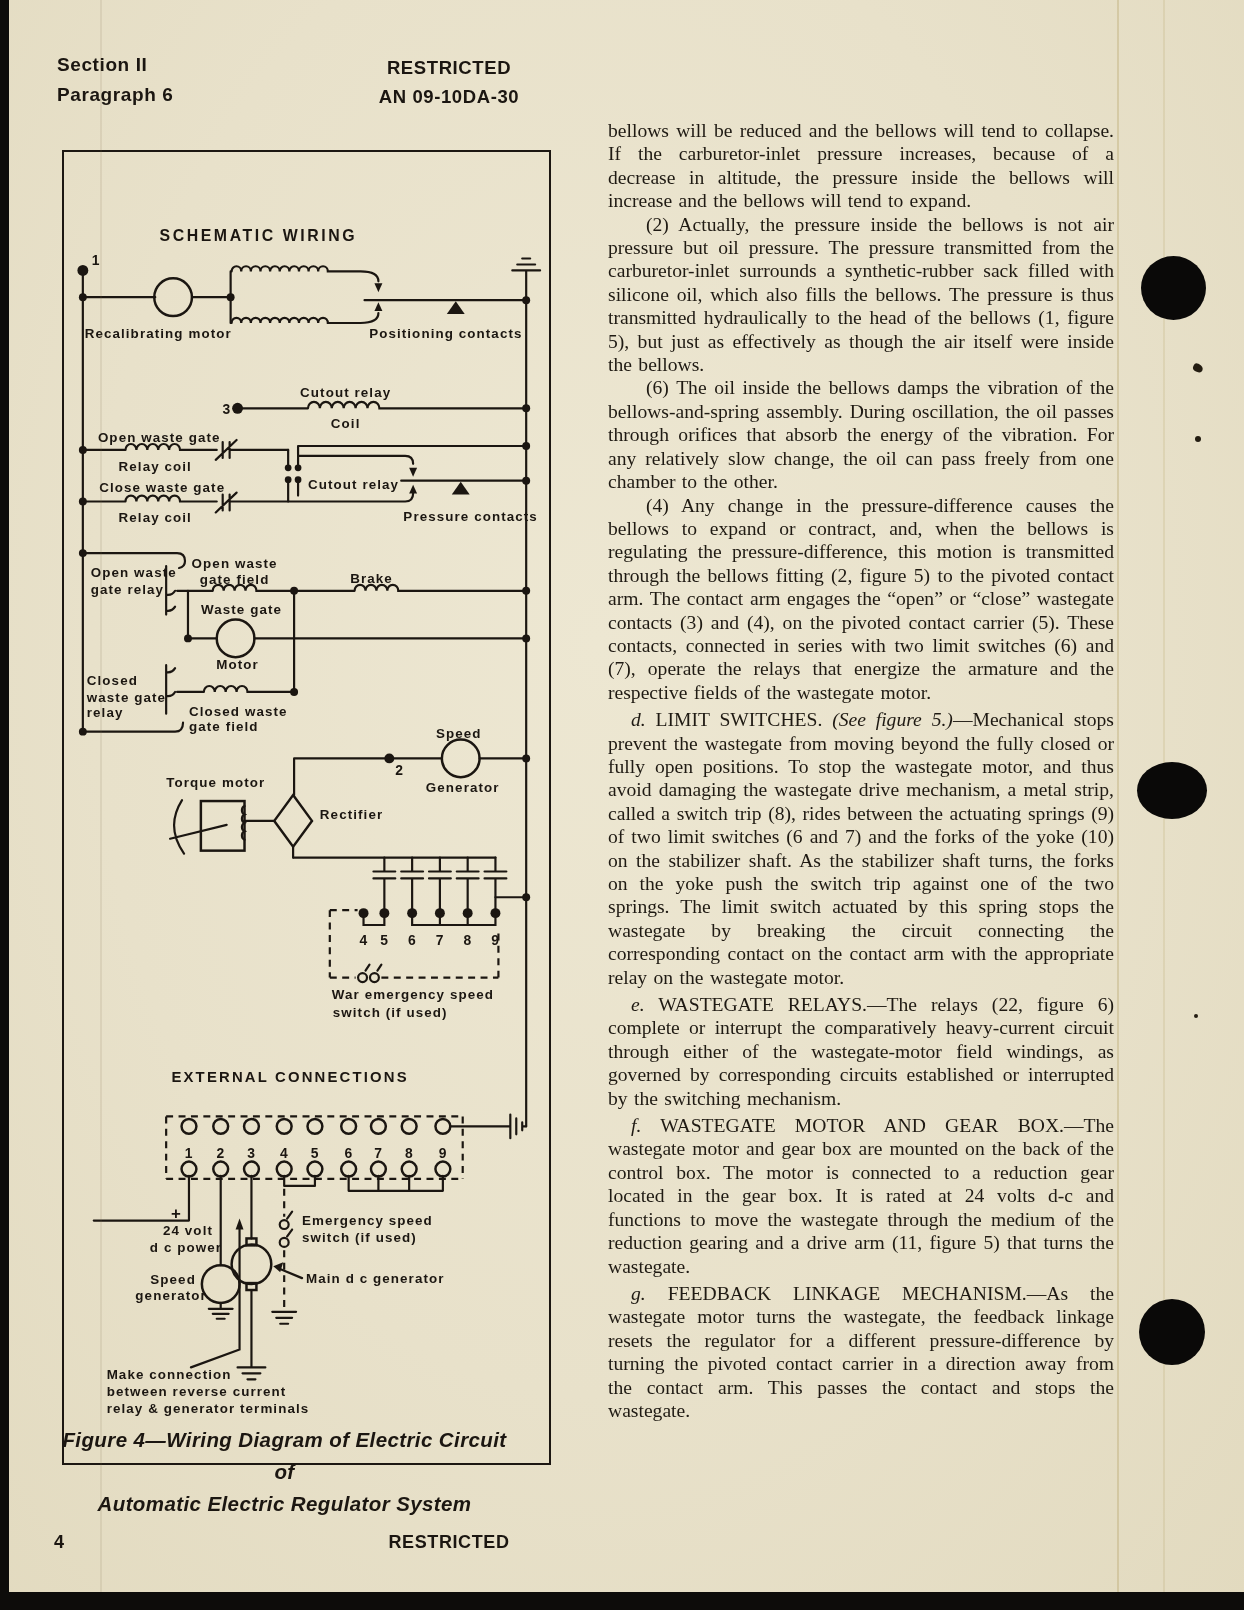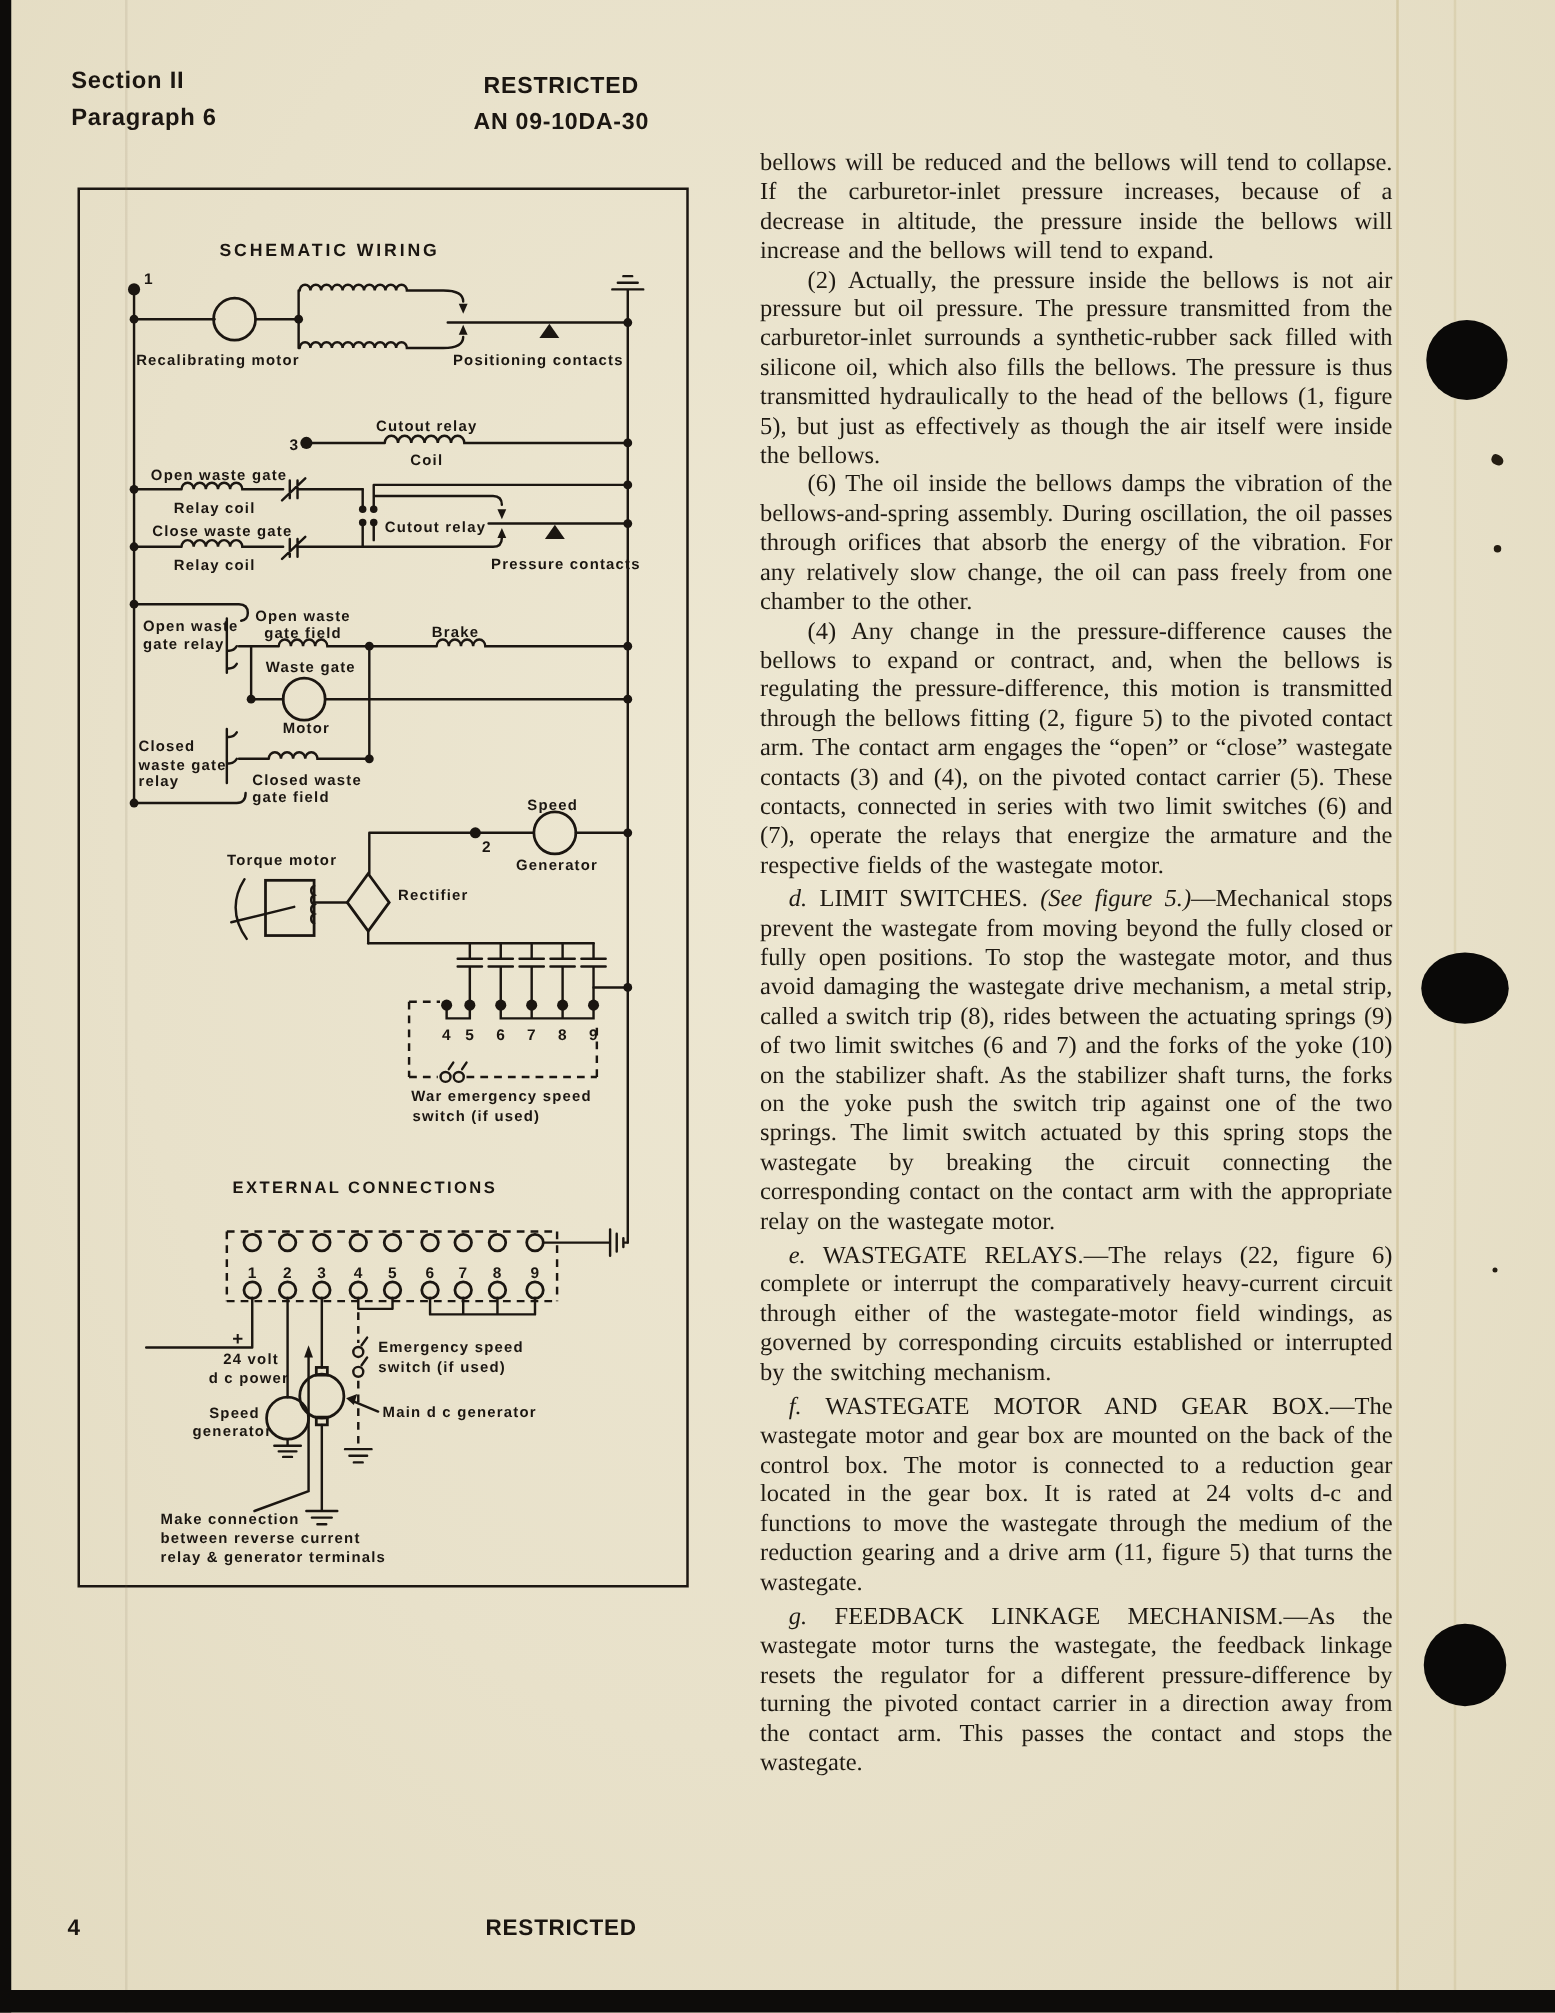--- a/index.html
+++ b/index.html
@@ -26,21 +26,21 @@
 
   .hdr{position:absolute;color:#1b1611;font-weight:bold;letter-spacing:.6px;}
   .hdr-left1{left:57px;top:54px;font-size:19px;text-align:center;}
   .hdr-left2{left:57px;top:84px;font-size:19px;}
   .hdr-c1{left:449px;top:57px;transform:translateX(-50%);font-size:18.5px;}
   .hdr-c2{left:449px;top:86px;transform:translateX(-50%);font-size:18.5px;}
   .ftr-num{position:absolute;left:54px;top:1532px;font-size:18px;font-weight:bold;color:#1b1611;}
   .ftr-c{position:absolute;left:449px;top:1532px;transform:translateX(-50%);
          font-size:18px;font-weight:bold;color:#1b1611;letter-spacing:.6px;}
 
-  .figbox{position:absolute;left:62px;top:150px;width:489px;height:1120px;
+  .figbox{position:absolute;left:62px;top:150px;width:489px;height:1315px;
           border:2.5px solid #1c1712;box-sizing:border-box;}
   .figbox svg{position:absolute;left:0;top:0;width:100%;height:100%;}
   svg text{fill:#1b1611;font-family:"Liberation Sans",sans-serif;font-weight:bold;}
   .lbl{font-size:13.5px;letter-spacing:1.1px;}
   .num{font-size:14px;letter-spacing:.5px;}
   .ttl{font-size:16px;letter-spacing:2.6px;}
   .ttl2{font-size:15px;letter-spacing:2.2px;}
   .wire{stroke:#1b1611;stroke-width:2.2;fill:none;stroke-linecap:round;}
   .wired{stroke:#1b1611;stroke-width:2.2;fill:none;stroke-linecap:butt;stroke-dasharray:7 5.5;}
   .comp{stroke:#1b1611;stroke-width:2.5;fill:none;}
@@ -301,20 +301,24 @@
       <text class="lbl" x="108" y="1128" text-anchor="middle">generator</text>
       <text class="lbl" x="240" y="1052">Emergency speed</text>
       <text class="lbl" x="240" y="1070">switch (if used)</text>
       <text class="lbl" x="244" y="1111">Main d c generator</text>
       <text class="lbl" x="43" y="1208">Make connection</text>
       <text class="lbl" x="43" y="1225">between reverse current</text>
       <text class="lbl" x="43" y="1242">relay &amp; generator terminals</text>
     </svg>
   </div>
 
+  <div class="caption">
+    <div>Figure 4—Wiring Diagram of Electric Circuit of</div>
+    <div>Automatic Electric Regulator System</div>
+  </div>
 
   <div class="article">
     <p class="noindent">bellows will be reduced and the bellows will tend to collapse. If the carburetor-inlet pressure increases, because of a decrease in altitude, the pressure inside the bellows will increase and the bellows will tend to expand.</p>
     <p>(2)  Actually, the pressure inside the bellows is not air pressure but oil pressure. The pressure transmitted from the carburetor-inlet surrounds a synthetic-rubber sack filled with silicone oil, which also fills the bellows. The pressure is thus transmitted hydraulically to the head of the bellows (1, figure 5), but just as effectively as though the air itself were inside the bellows.</p>
     <p>(6)  The oil inside the bellows damps the vibration of the bellows-and-spring assembly. During oscillation, the oil passes through orifices that absorb the energy of the vibration. For any relatively slow change, the oil can pass freely from one chamber to the other.</p>
     <p>(4)  Any change in the pressure-difference causes the bellows to expand or contract, and, when the bellows is regulating the pressure-difference, this motion is transmitted through the bellows fitting (2, figure 5) to the pivoted contact arm. The contact arm engages the “open” or “close” wastegate contacts (3) and (4), on the pivoted contact carrier (5). These contacts, connected in series with two limit switches (6) and (7), operate the relays that energize the armature and the respective fields of the wastegate motor.</p>
     <p class="lettered"><span class="lead">d.</span> <span>LIMIT SWITCHES.</span> <span class="mid">(See figure 5.)</span><span>—Mechanical stops prevent the wastegate from moving beyond the fully closed or fully open positions. To stop the wastegate motor, and thus avoid damaging the wastegate drive mechanism, a metal strip, called a switch trip (8), rides between the actuating springs (9) of two limit switches (6 and 7) and the forks of the yoke (10) on the stabilizer shaft. As the stabilizer shaft turns, the forks on the yoke push the switch trip against one of the two springs. The limit switch actuated by this spring stops the wastegate by breaking the circuit connecting the corresponding contact on the contact arm with the appropriate relay on the wastegate motor.</span></p>
     <p class="lettered"><span class="lead">e.</span> <span>WASTEGATE RELAYS.</span><span>—The relays (22, figure 6) complete or interrupt the comparatively heavy-current circuit through either of the wastegate-motor field windings, as governed by corresponding circuits established or interrupted by the switching mechanism.</span></p>
     <p class="lettered"><span class="lead">f.</span> <span>WASTEGATE MOTOR AND GEAR BOX.</span><span>—The wastegate motor and gear box are mounted on the back of the control box. The motor is connected to a reduction gear located in the gear box. It is rated at 24 volts d-c and functions to move the wastegate through the medium of the reduction gearing and a drive arm (11, figure 5) that turns the wastegate.</span></p>
     <p class="lettered"><span class="lead">g.</span> <span>FEEDBACK LINKAGE MECHANISM.</span><span>—As the wastegate motor turns the wastegate, the feedback linkage resets the regulator for a different pressure-difference by turning the pivoted contact carrier in a direction away from the contact arm. This passes the contact and stops the wastegate.</span></p>

